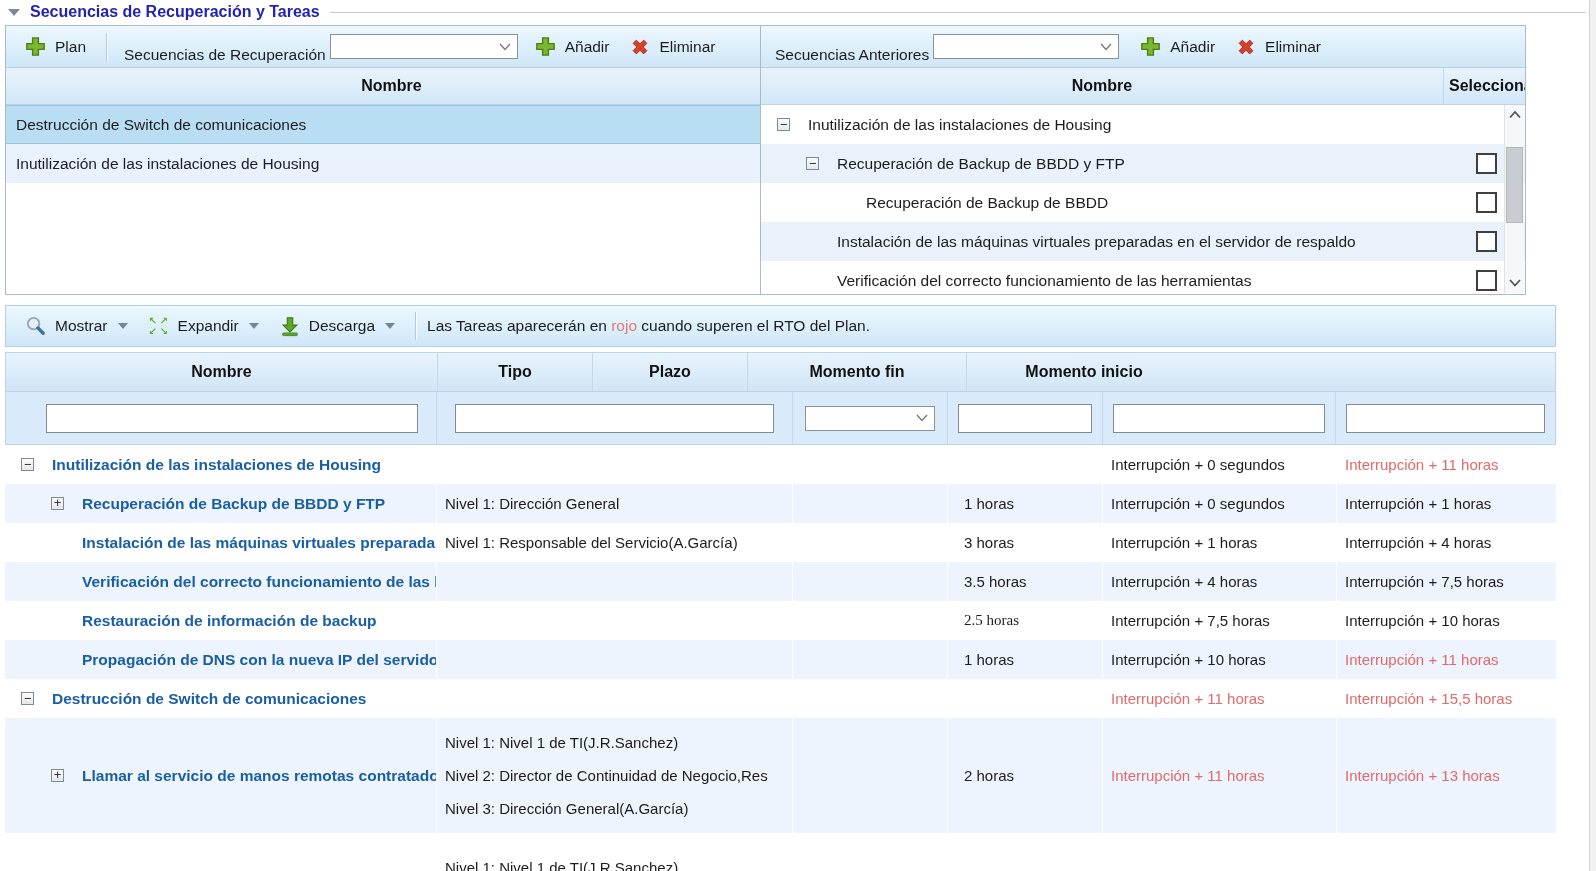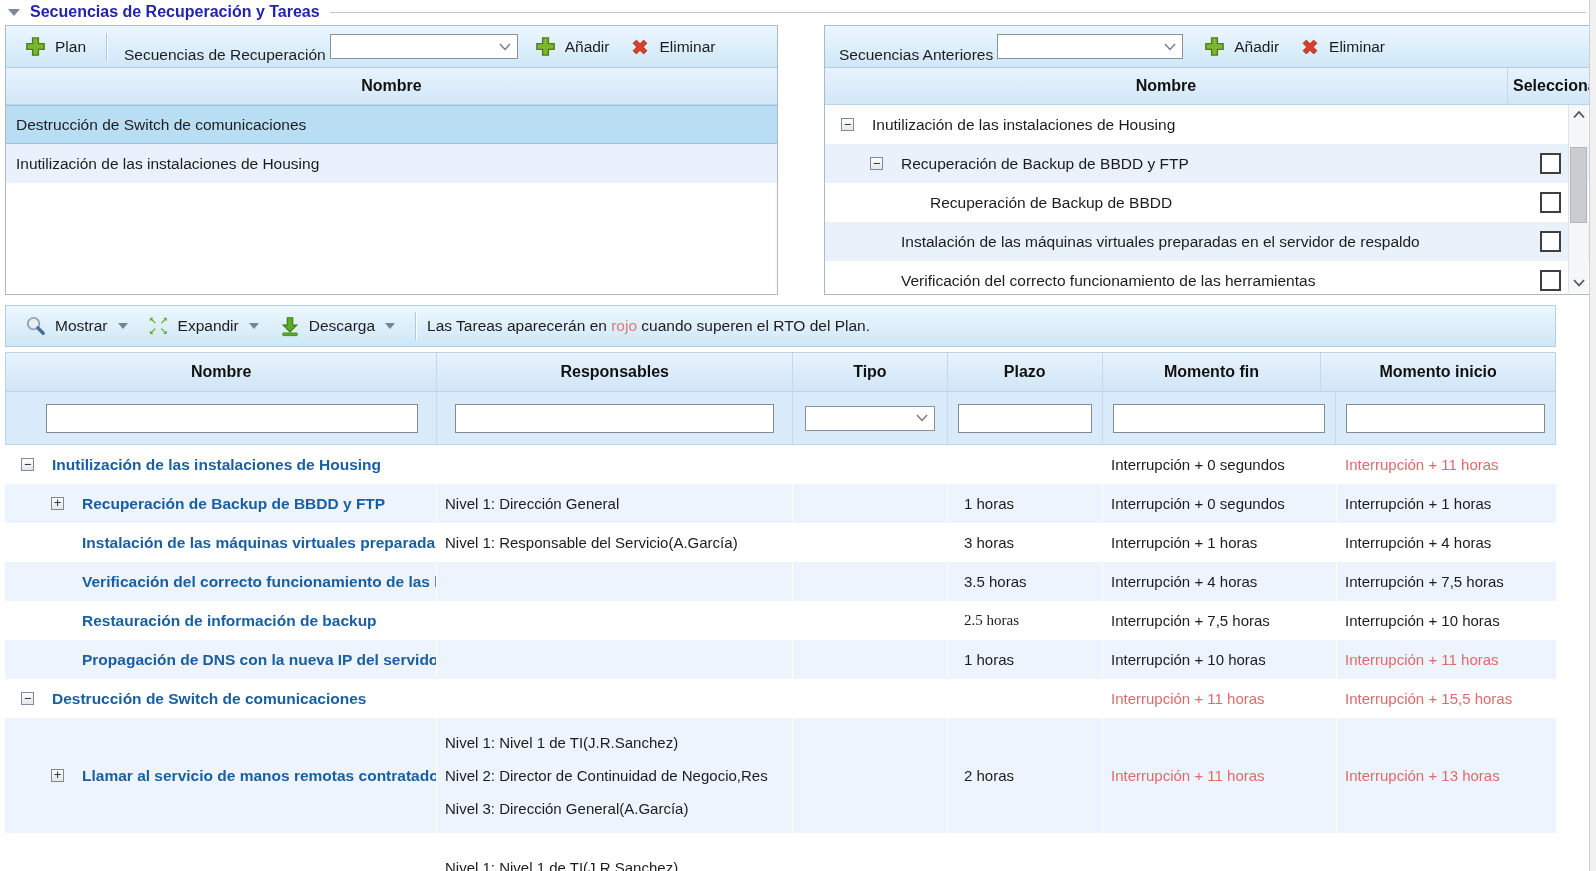--- a/index.html
+++ b/index.html
@@ -8,21 +8,21 @@
 
   
   .titlebar{position:absolute;left:8px;top:2px;right:10px;height:20px;display:flex;align-items:center;}
   .tri{width:0;height:0;border-left:6px solid transparent;border-right:6px solid transparent;border-top:7px solid #7c8a97;margin-right:10px;}
   .title{font-size:16px;font-weight:bold;color:#2323b2;white-space:nowrap;}
   .rule{flex:1;height:1px;background:#bac9d8;margin-left:10px;}
 
   
   .panel{position:absolute;top:25px;height:270px;border:1px solid #a9bac8;box-sizing:border-box;background:#fff;overflow:hidden;}
   #left-panel{left:5px;width:773px;}
-  #right-panel{left:824px;width:766px;}
+  #right-panel{left:760px;width:766px;}
 
   .toolbar{height:42px;background:linear-gradient(#ecf7fe,#cfe7f8);border-bottom:1px solid #b3cfe4;display:flex;align-items:center;padding:0 8px;box-sizing:border-box;}
   .tbtn{display:flex;align-items:center;gap:8px;padding:0 10px;font-size:15.5px;color:#1d1d1d;cursor:default;white-space:nowrap;}
   .tlabel{font-size:15.5px;color:#1d1d1d;margin:16px 4px 0 6px;white-space:nowrap;}
   .vsep{width:0;height:28px;border-left:1px solid #aecbdf;border-right:1px solid #ffffff;margin:0 10px;}
   .icn{display:flex;align-items:center;}
   .caret{width:0;height:0;border-left:5px solid transparent;border-right:5px solid transparent;border-top:6px solid #70879a;margin-left:2px;}
   .selectbox{background:#fff;border:1px solid #8b9199;height:25px;display:flex;align-items:center;justify-content:space-between;padding:0 6px;box-sizing:border-box;}
   .selval{font-size:14px;color:#222;}
   .arrows-out{display:grid;grid-template-columns:11px 11px;grid-template-rows:11px 11px;color:#5fae1e;font-weight:bold;font-size:10px;line-height:11px;text-align:center;}
@@ -243,21 +243,20 @@
       </span>
       <span>Descarga</span>
       <span class="caret"></span>
     </div>
     <div class="vsep"></div>
     <span class="notice"><span>Las Tareas aparecerán en </span><span class="red">rojo</span><span> cuando superen el RTO del Plan.</span></span>
   </div>
 
   <div id="tasks-header">
     <div class="hcell" style="width:432px">Nombre</div>
-    <div class="hcell" style="width:356px">Responsables</div>
     <div class="hcell" style="width:155px">Tipo</div>
     <div class="hcell" style="width:155px">Plazo</div>
     <div class="hcell" style="width:219px">Momento fin</div>
     <div class="hcell" style="width:234px">Momento inicio</div>
   </div>
 
   <div id="tasks-filter">
     <div class="fcell" style="width:432px;padding-left:40px">
         <input style="">
       </div>

